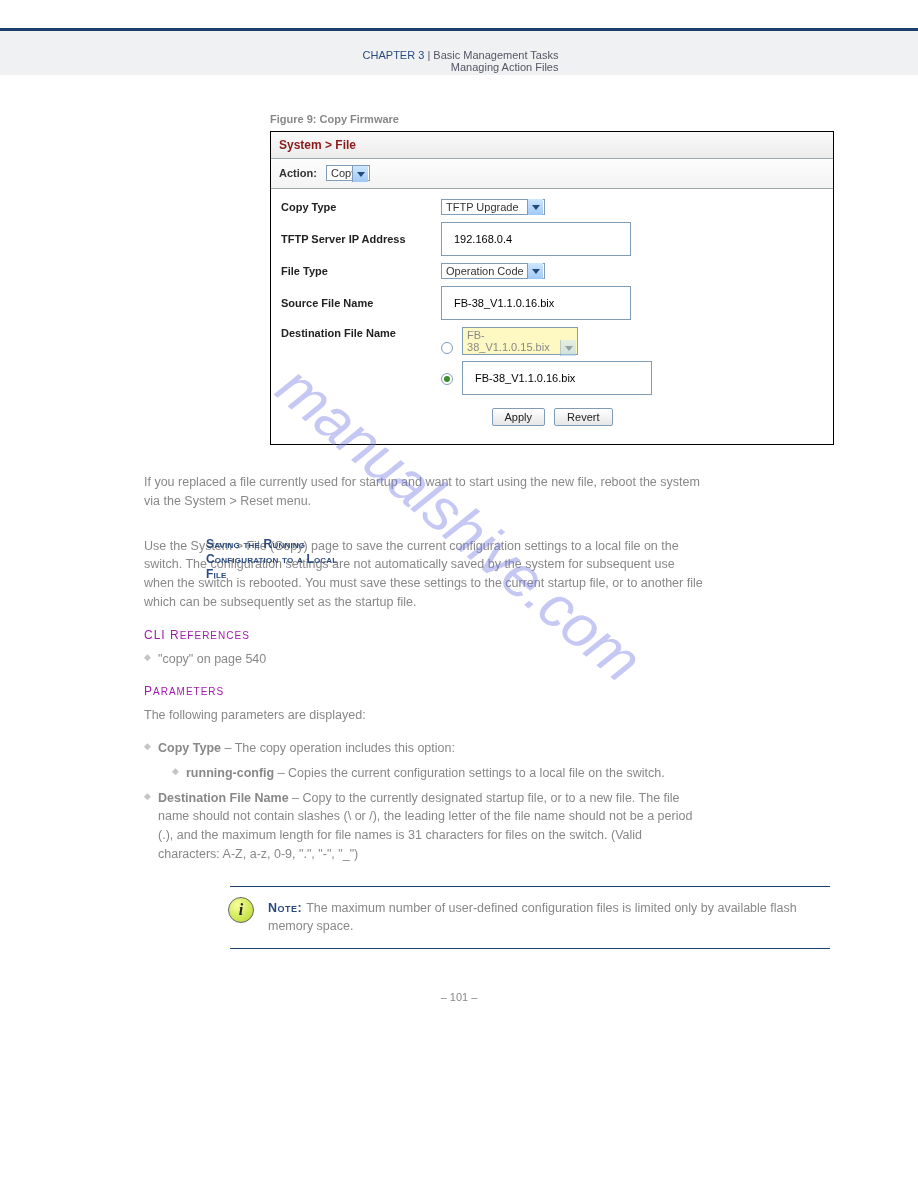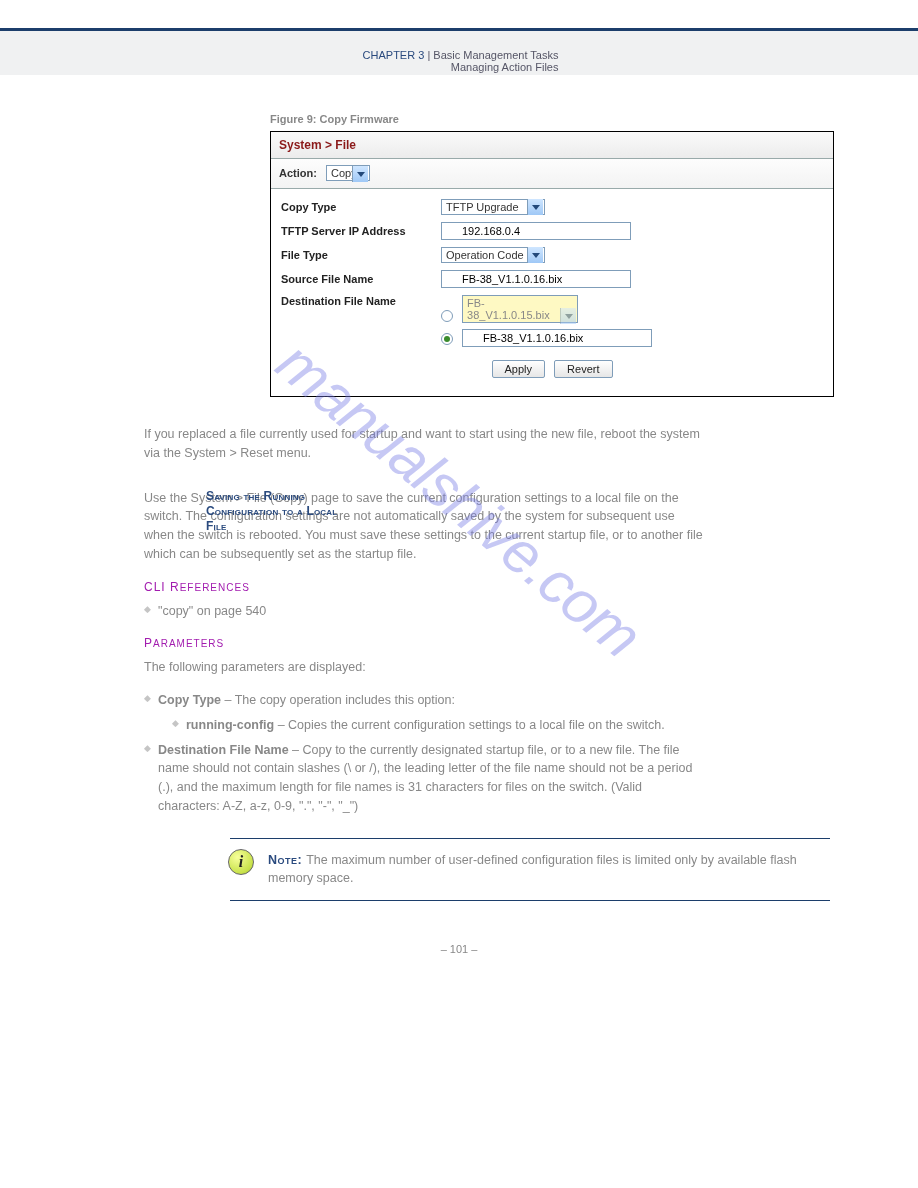--- a/index.html
+++ b/index.html
@@ -108,23 +108,23 @@
     align-items: center;
     margin-bottom: 7px;
   }
   .form-label {
     width: 160px;
     font-weight: bold;
     color: #222;
   }
   .text-input {
     border: 1px solid #7f9db9;
-    padding: 2px 20px;
-    font-size: 11px;
-    height: 18px;
+    padding: 2px 12px;
+    font-size: 11px;
+    height: 34px;
     background:#fff;
   }
   .w-med { width: 190px; }
   .w-sel { width: 104px; }
   .muted-input {
     background: #fef9c3;
     color: #888;
   }
   .radio {
     width:12px;height:12px;border:1px solid #7f9db9;border-radius:50%;

